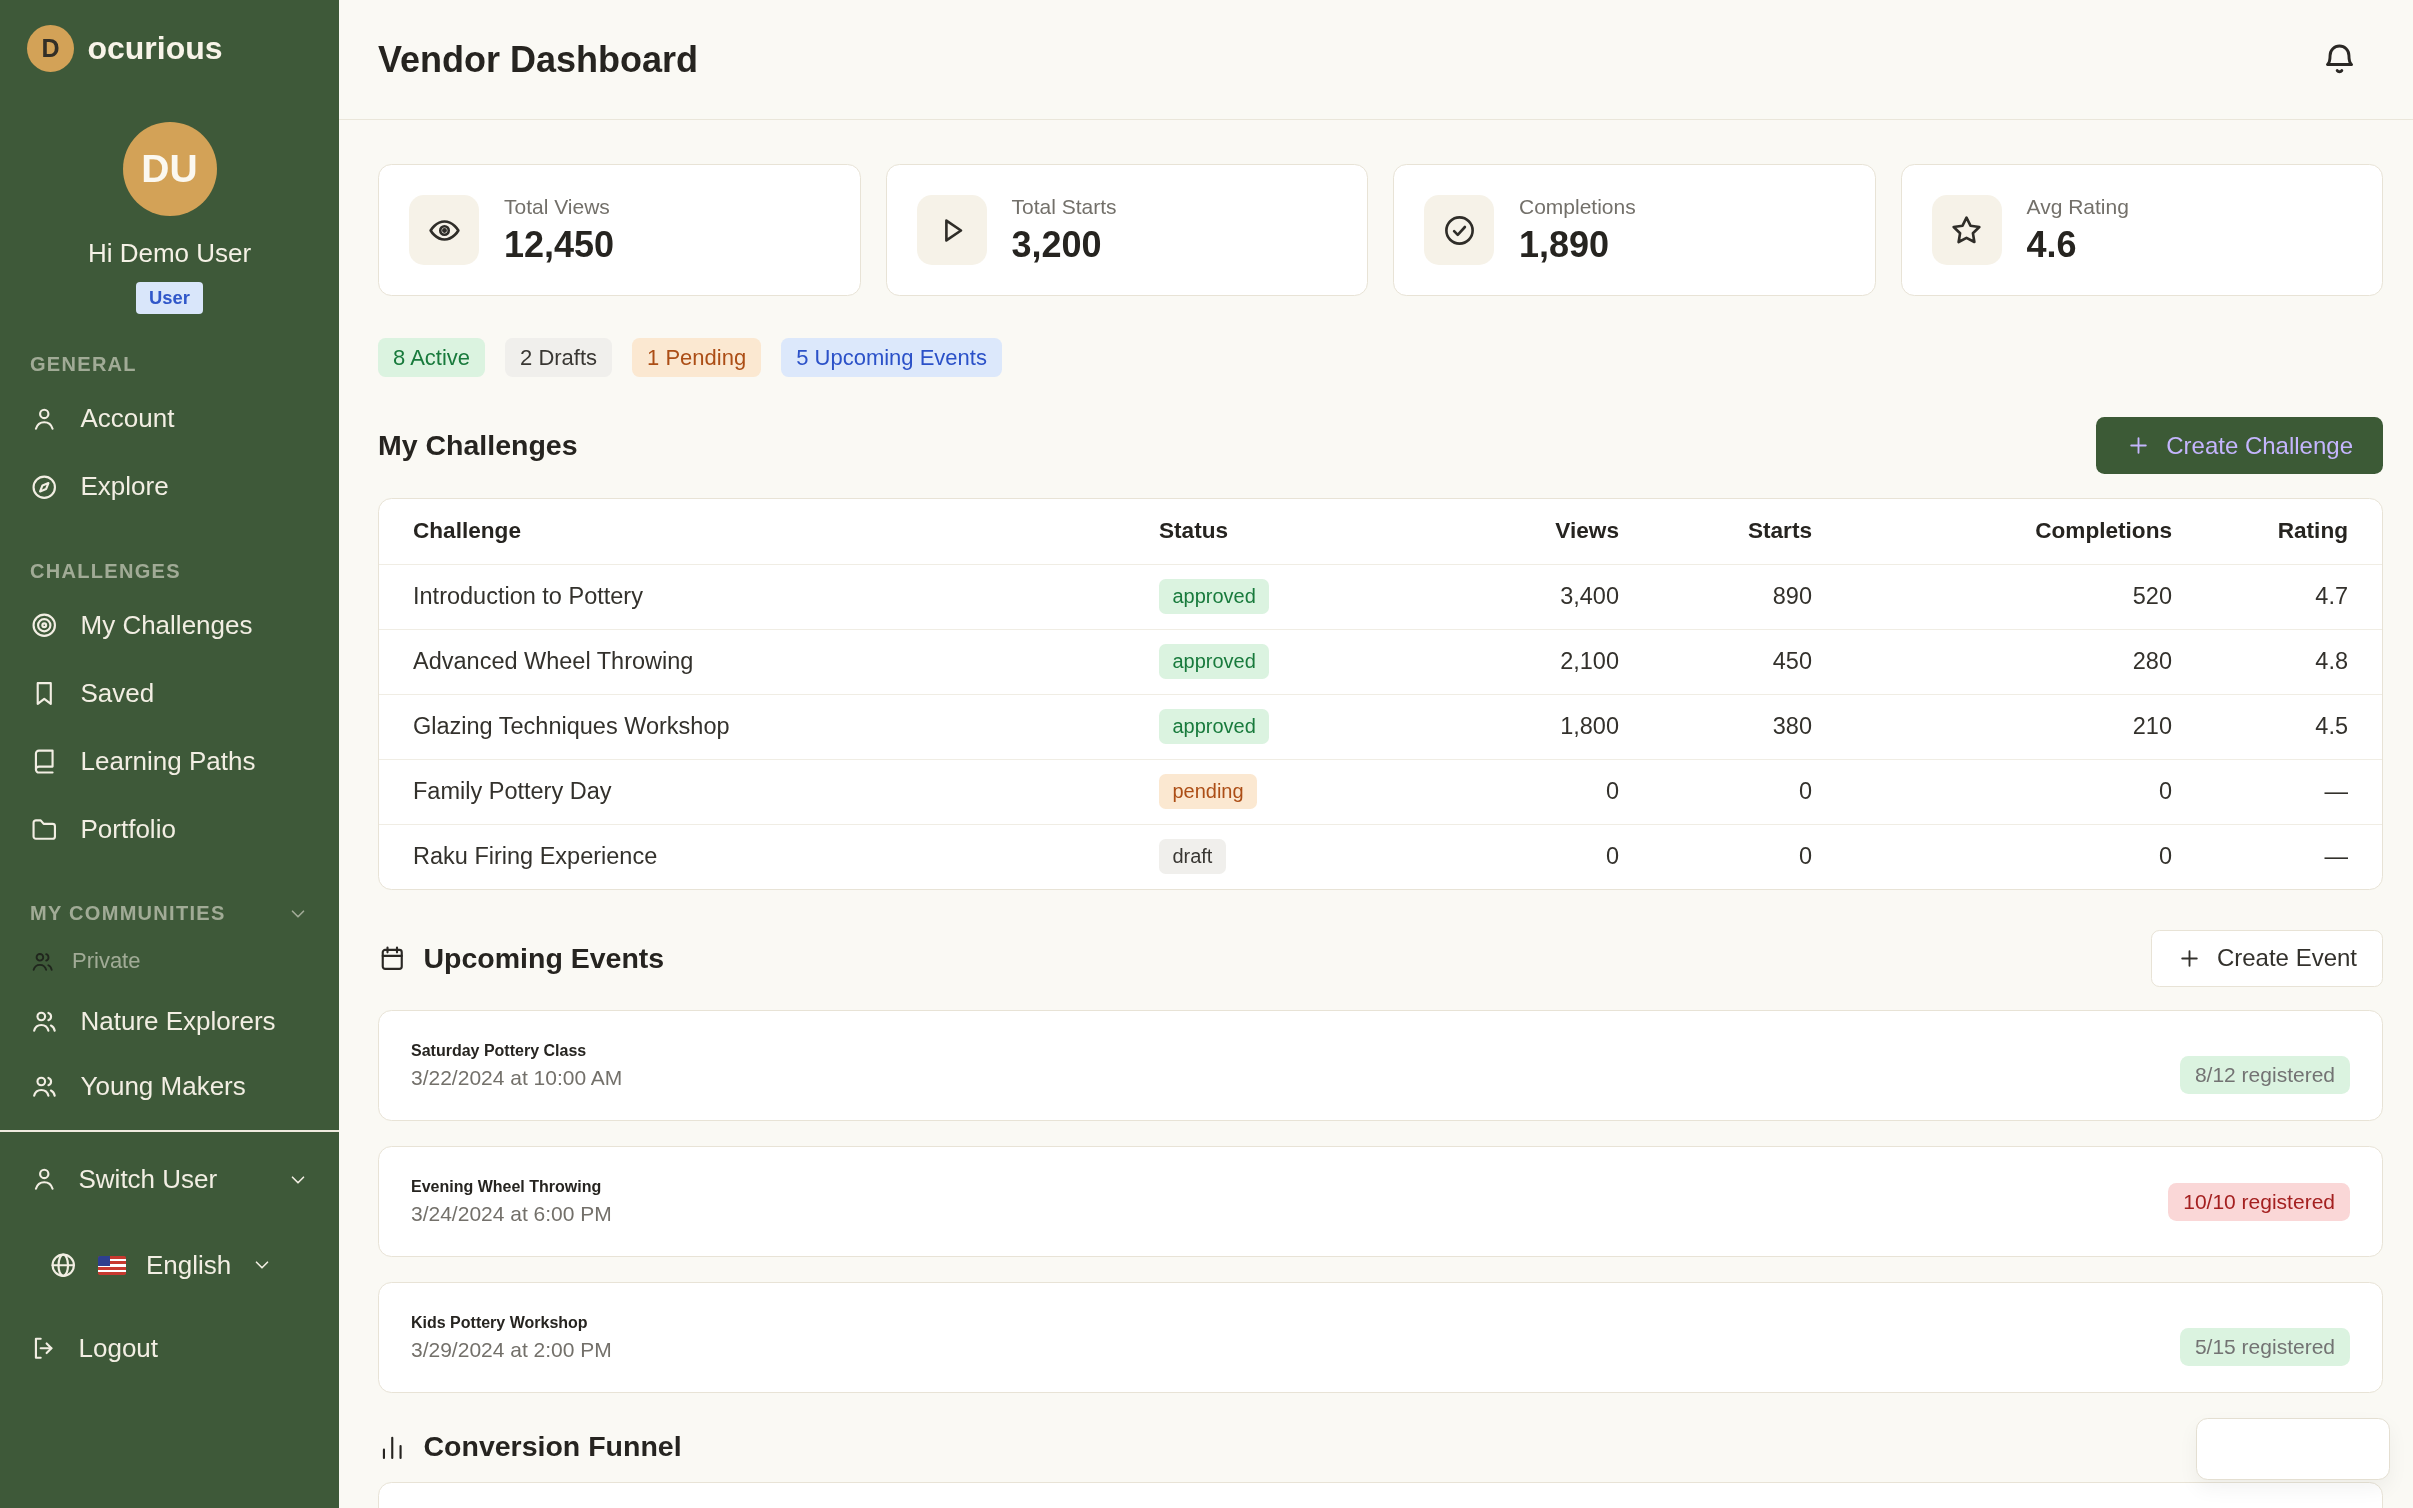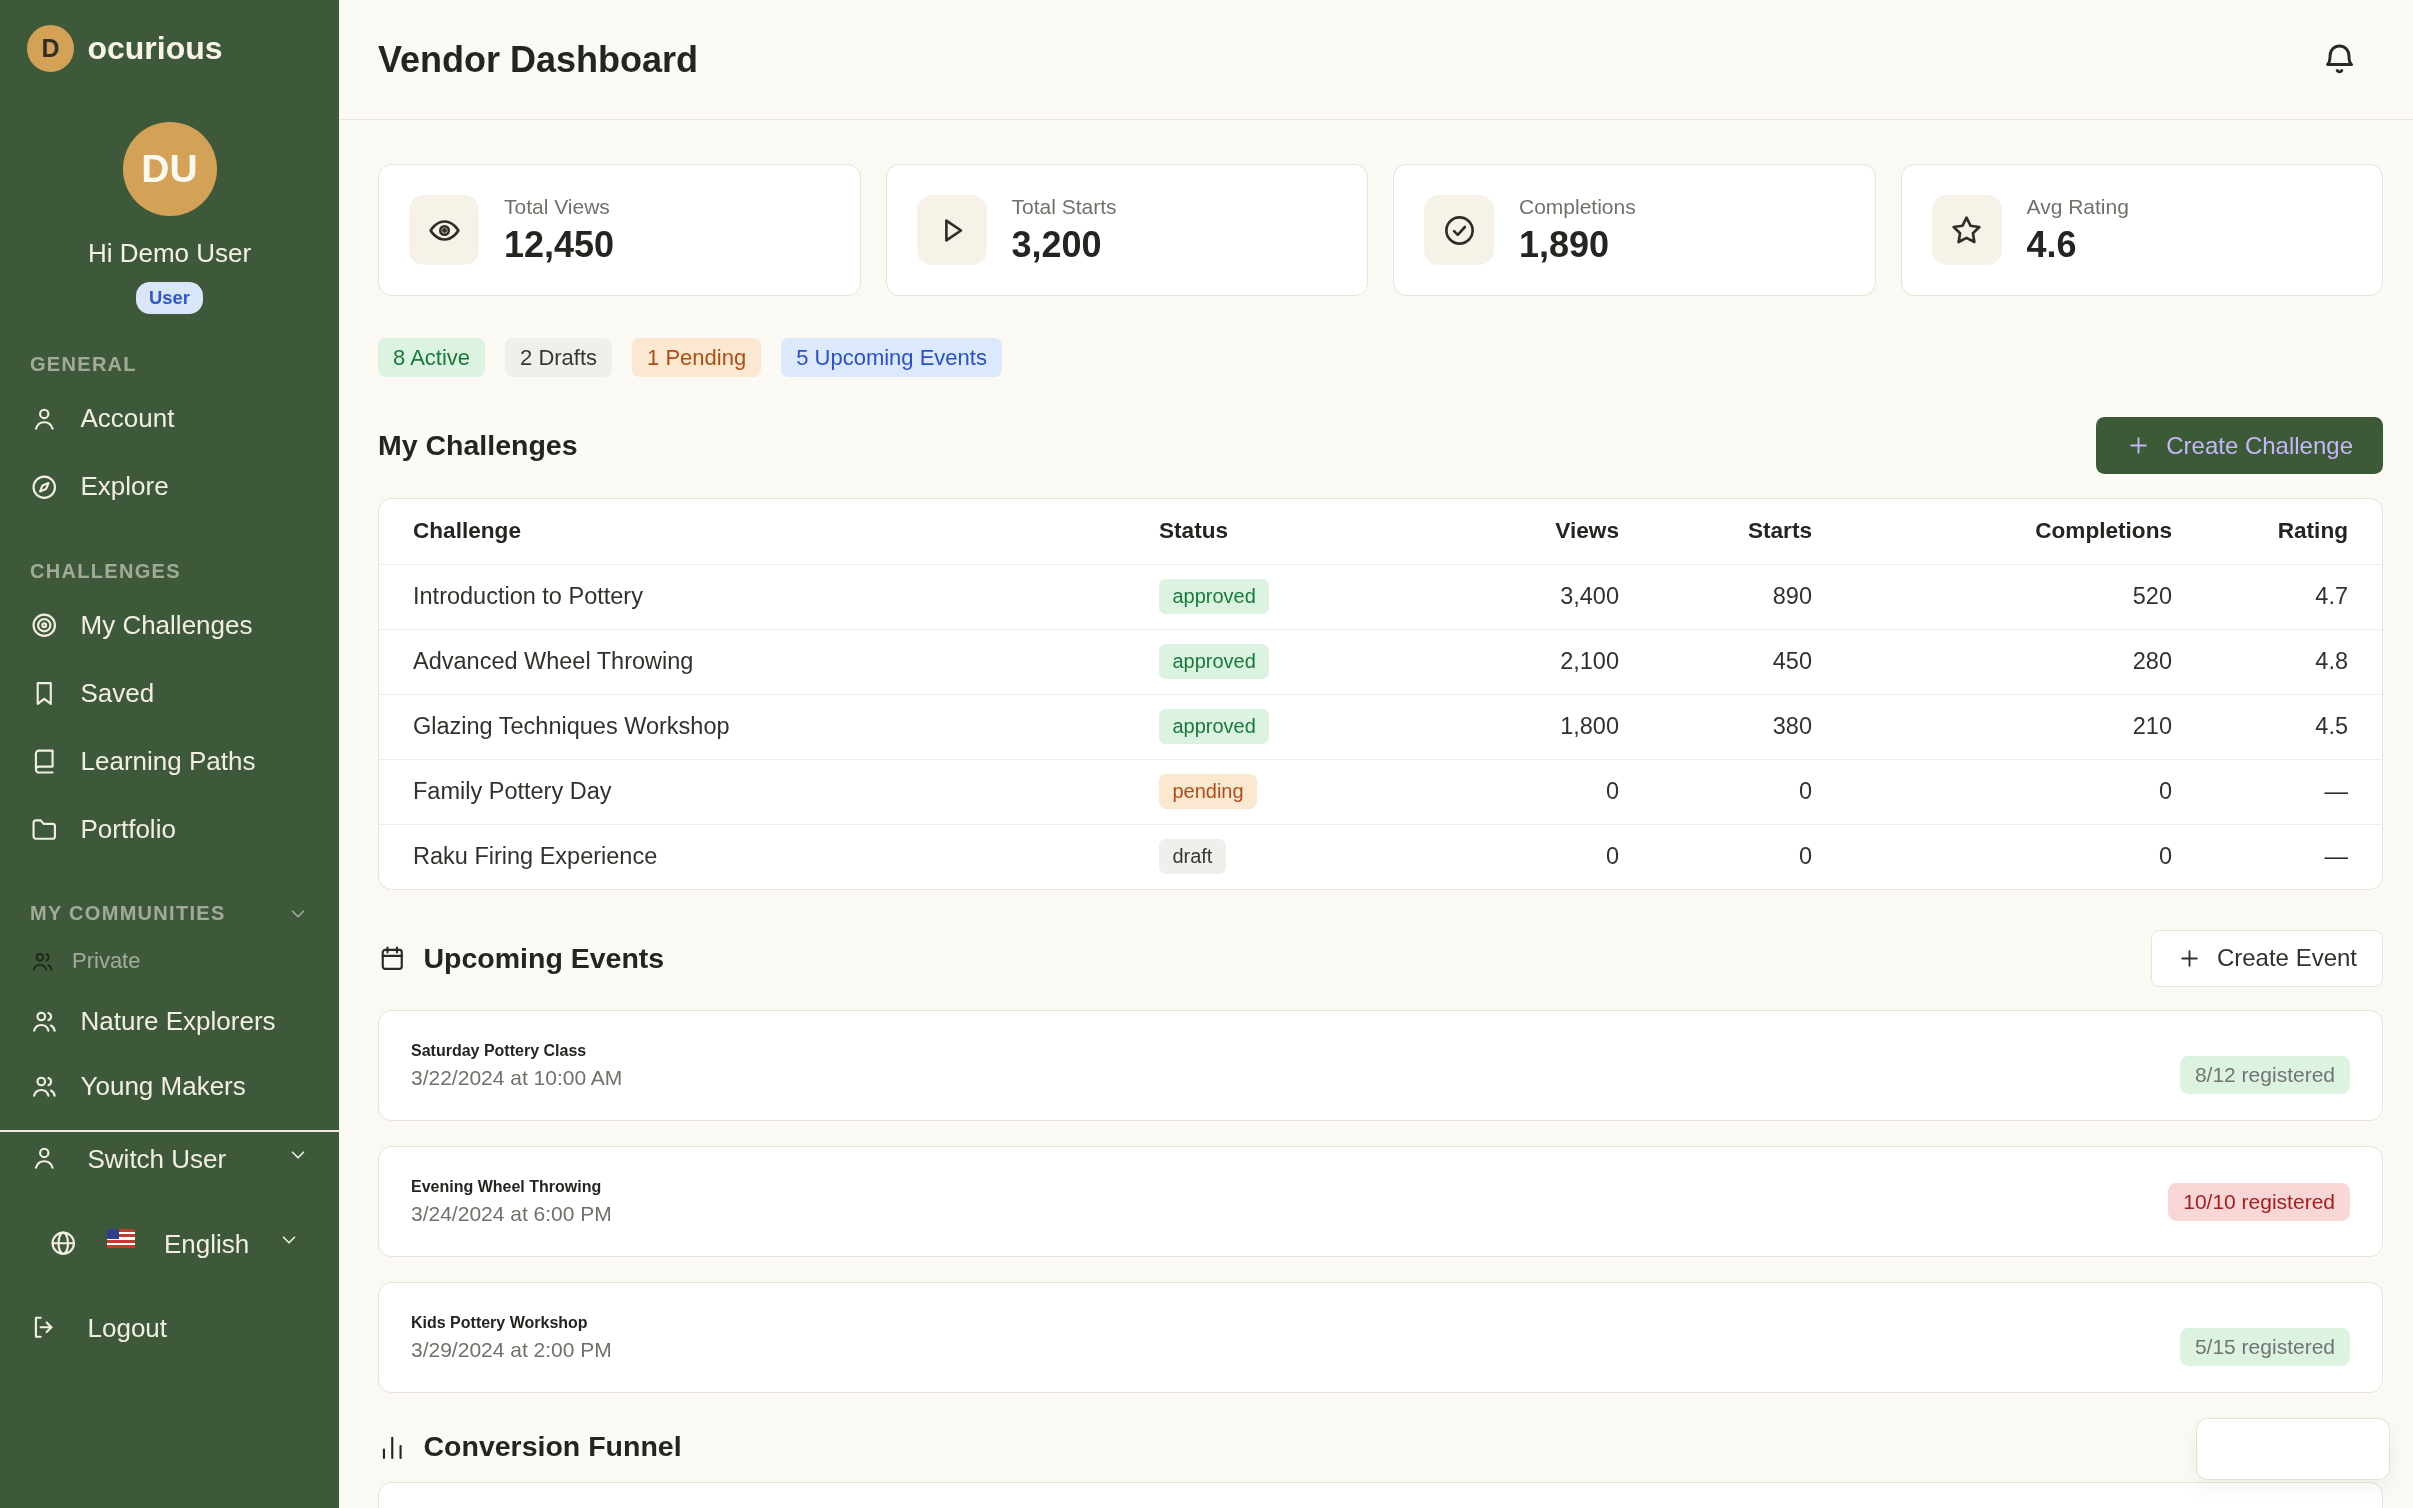--- a/index.html
+++ b/index.html
@@ -14,36 +14,36 @@
   .brand-circle { width:47px; height:47px; border-radius:50%; background:#D3A257;
                   color:#332F27; font-size:25px; font-weight:800;
                   display:flex; align-items:center; justify-content:center; }
   .brand-name { font-size:32px; font-weight:700; color:#F8F4E9; }
   .profile { display:flex; flex-direction:column; align-items:center; margin-top:50px; }
   .avatar { width:94px; height:94px; border-radius:50%; background:#D3A257;
             color:#FBF8F0; font-size:39px; font-weight:700;
             display:flex; align-items:center; justify-content:center; }
   .greeting { margin-top:22px; font-size:26px; color:#F5F1E6; }
   .role-badge { margin-top:13.4px; background:#D9E6FA; color:#3057C9; font-size:18.4px;
-                font-weight:600; padding:5px 13.4px; border-radius:14px; }
+                font-weight:600; padding:5px 13.4px; border-radius:4px; }
   .section-label { padding:0 30px; font-size:20px; font-weight:700; letter-spacing:1.3px;
                    color:rgba(242,238,227,0.55); margin:39px 0 8.4px;
                    display:flex; align-items:center; justify-content:space-between; }
   .nav-item { display:flex; align-items:center; gap:22px; padding:0 30px;
               height:68px; font-size:26px; color:#F2EEE3; cursor:pointer; }
   .icon { display:inline-flex; }
   .icon svg { width:100%; height:100%; display:block; }
   .i34 { width:28.5px; height:28.5px; }
   .i30 { width:25px; height:25px; }
   .i26 { width:22px; height:22px; }
   .com-item { height:65px; }
   .muted-item { font-size:22px; color:rgba(242,238,227,0.55); height:55px; gap:17px; }
   .muted-item .icon { color:#20261D; }
   .divider { height:1.7px; background:#EFEBDF; margin:11.7px 0 8.4px; }
-  .footer-item { display:flex; align-items:flex-start; gap:29px; padding:0 30px;
+  .footer-item { display:flex; align-items:center; gap:20px; padding:0 30px;
                  height:72px; font-size:26px; margin-top:11.7px; }
   .footer-item.lang { padding-left:49px; margin-top:13.4px; }
   .chev-right { margin-left:auto; }
   .flag { position:relative; width:28.5px; height:19px; border-radius:1.7px; overflow:hidden;
           background:repeating-linear-gradient(180deg,#C7392F 0 2.8px,#fff 2.8px 5.5px); }
   .flag::after { content:""; position:absolute; left:0; top:0; width:12.6px; height:10px;
                  background:#2E3F8F; }
 
   
   .main { position:absolute; left:339px; top:0; width:2075px; height:1508px;

